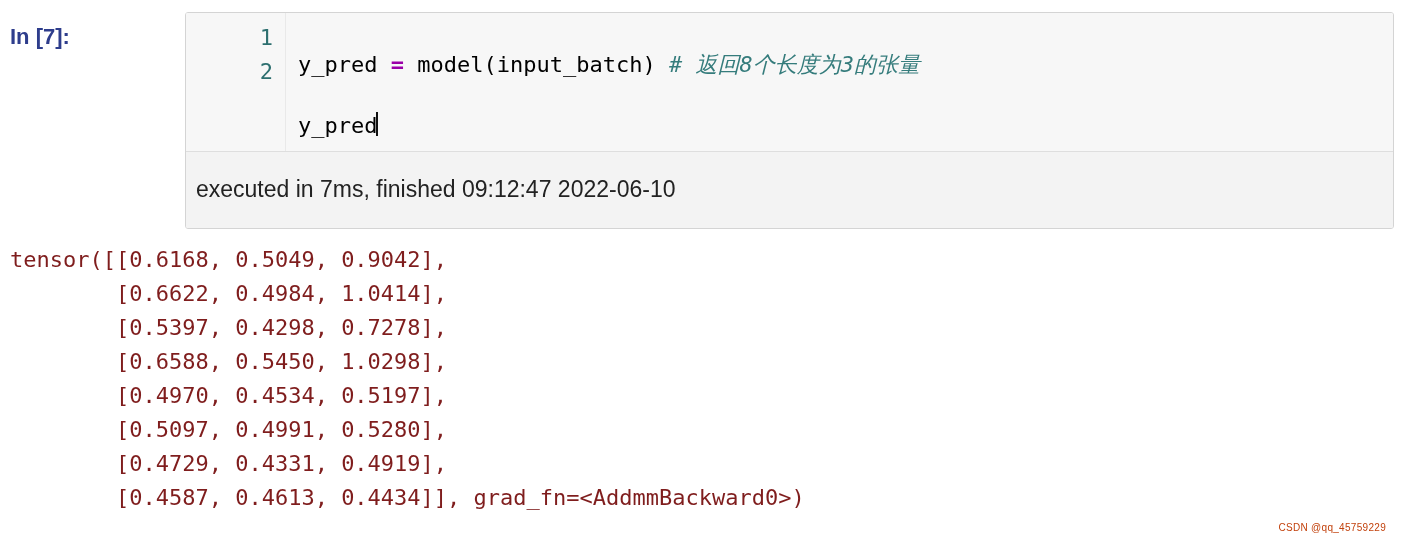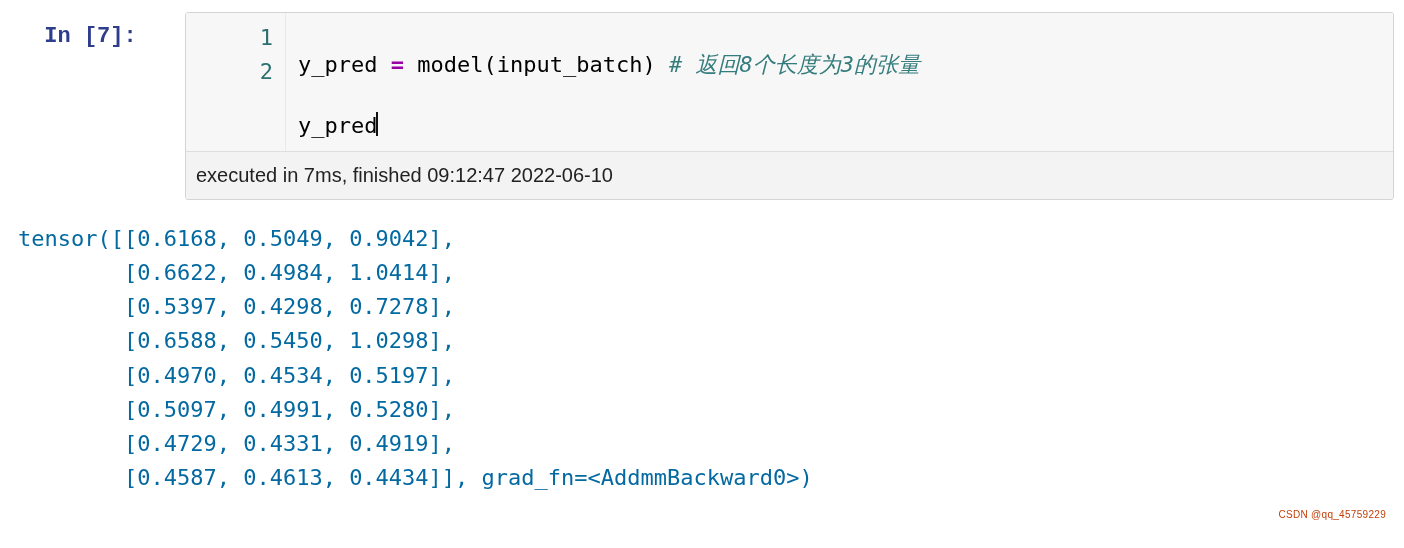--- a/index.html
+++ b/index.html
@@ -18,25 +18,25 @@
     position: relative;
   }
   .cell-row {
     display: flex;
     flex-direction: row;
     align-items: flex-start;
   }
   .prompt-col {
     width: 175px;
     flex: 0 0 175px;
-    text-align: center;
+    text-align: left;
     padding-right: 14px;
     box-sizing: border-box;
     padding-top: 8px;
-    font-family: Liberation Mono, monospace;
+    font-family: Liberation Sans, sans-serif;
   }
   .prompt-in {
     color: #2e3d8c;
     font-weight: 600;
   }
   .prompt-out {
     color: #b64934;
     font-weight: 500;
   }
   .cell-body {
@@ -74,33 +74,33 @@
   }
   .line { white-space: pre; margin-top: 27px; }
   .tok-name  { color: #000000; }
   .tok-op    { color: #9a00a8; font-weight: 600; }
   .tok-call  { color: #000000; }
   .tok-punct { color: #000000; }
   .tok-comm  { color: #357c7c; font-style: italic; }
   .status-bar {
     background: #f3f3f3;
     border-top: 1px solid #dedede;
-    padding: 8px 10px;
+    padding: 20px 10px;
     font-family: Arial, Helvetica, sans-serif;
-    font-size: 20px;
+    font-size: 23px;
     color: #222222;
   }
   .out-body {
     padding-top: 8px;
   }
   .out-pre {
-    margin: 8px;
+    margin: 0;
     font-family: "DejaVu Sans Mono", Menlo, Consolas, monospace;
     white-space: pre;
-    color: #0369a1;
+    color: #7f1d1d;
   }
   .cursor-bar {
     display: inline-block;
     width: 0;
     border-left: 2px solid #111;
     height: 1.1em;
     vertical-align: -0.15em;
     margin-left: -1px;
   }
   .watermark {

